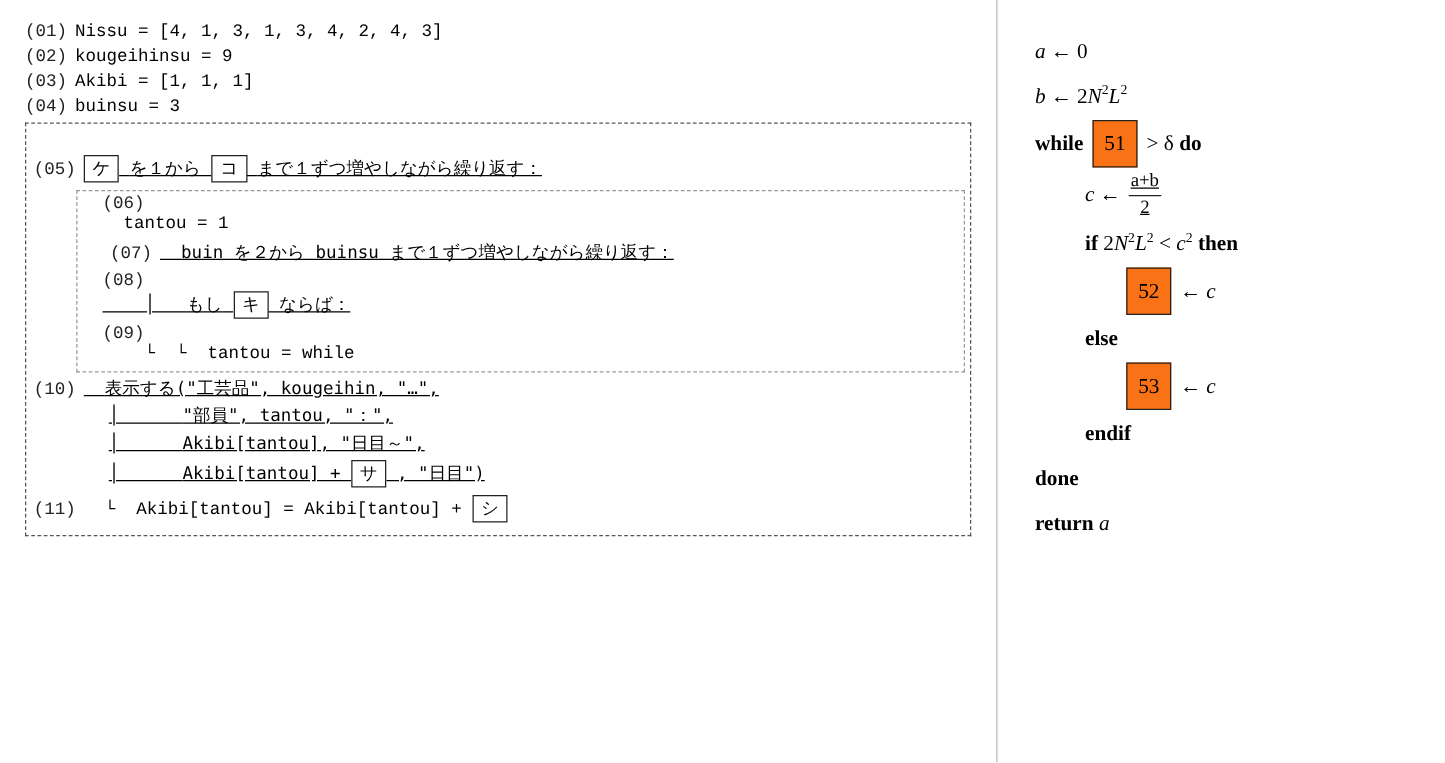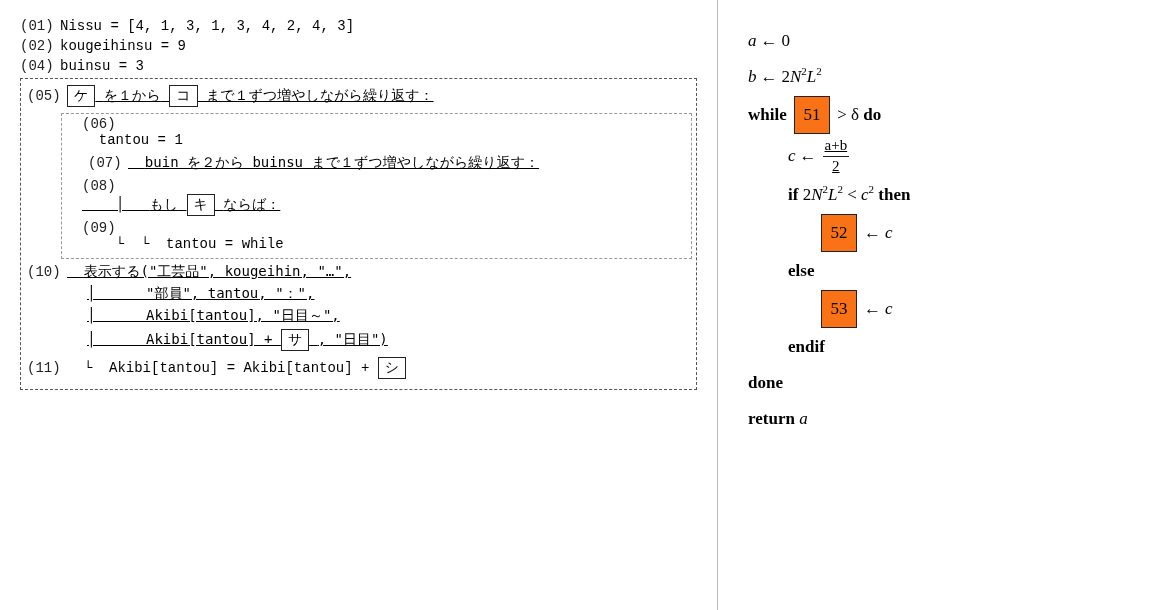--- a/index.html
+++ b/index.html
@@ -8,21 +8,21 @@
       height: 610px;
       background: #fff;
       font-family: 'Times New Roman', serif;
       display: flex;
       flex-direction: row;
       overflow: hidden;
     }
 
     
     .left-panel {
-      width: 718px;
+      width: 798px;
       padding: 18px 20px;
       border-right: 1px solid #bbb;
       font-family: 'Courier New', monospace;
       font-size: 14px;
     }
 
     .code-line {
       display: flex;
       align-items: baseline;
       margin-bottom: 4px;
@@ -156,27 +156,31 @@
 
   <div class="code-line">
     <span class="line-num">(01)</span>
     <span class="line-content">Nissu = [4, 1, 3, 1, 3, 4, 2, 4, 3]</span>
   </div>
   <div class="code-line">
     <span class="line-num">(02)</span>
     <span class="line-content">kougeihinsu = 9</span>
   </div>
   <div class="code-line">
+    <span class="line-num">(03)</span>
+    <span class="line-content">Akibi = [1, 1, 1]</span>
+  </div>
+  <div class="code-line">
     <span class="line-num">(04)</span>
     <span class="line-content">buinsu = 3</span>
   </div>
 
   <div class="outer-dashed">
 
-    <div class="code-line" style="padding: 2px 6px;">
+    <div class="code-line" style="padding: 2px 6px; margin-top: 19px;">
       <span class="line-num">(05)</span>
       <span class="line-content japanese">
         <span class="box-label">ケ</span>
         <span>を１から</span>
         <span class="box-label">コ</span>
         <span>まで１ずつ増やしながら繰り返す：</span>
       </span>
     </div>
 
     <div class="inner-dashed">

